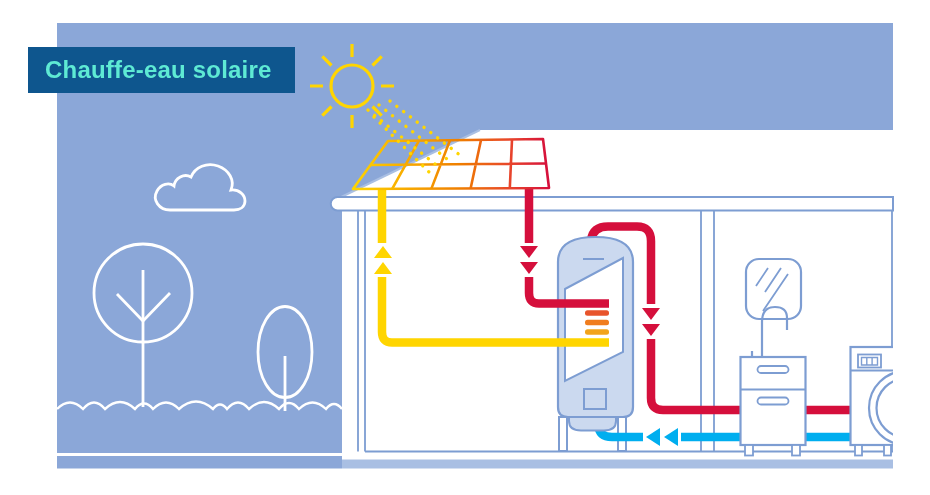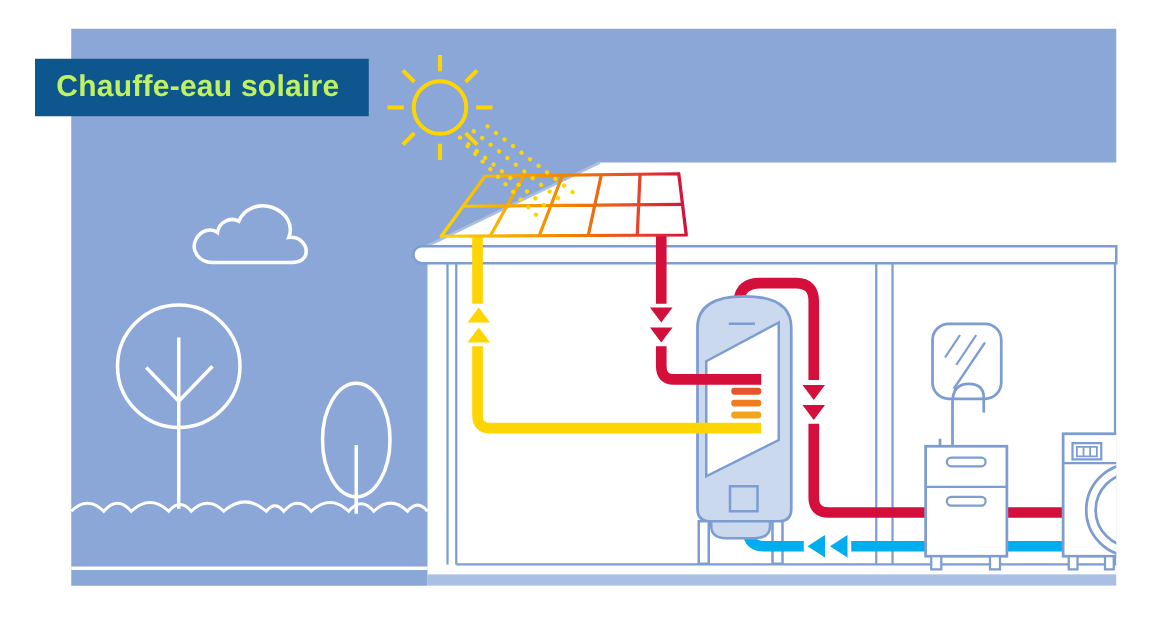--- a/index.html
+++ b/index.html
@@ -125,16 +125,16 @@
       <rect x="858" y="354.5" width="23" height="13" fill="#ffffff" stroke-width="1.8" stroke="#7D9DD2"></rect>
       <path d="M861.5,357.5 h16 v7.5 h-16 Z M866.8,357.5 V365 M872.1,357.5 V365" fill="none" stroke-width="1.4" stroke="#7D9DD2"></path>
       <circle cx="906" cy="408" r="37" fill="none" stroke-width="2.2" stroke="#7D9DD2"></circle>
       <circle cx="906" cy="408" r="29.5" fill="none" stroke-width="2.2" stroke="#7D9DD2"></circle>
       <rect x="855" y="445" width="7" height="10.5" fill="#ffffff" stroke-width="1.8" stroke="#7D9DD2"></rect>
       <rect x="884" y="445" width="7" height="10.5" fill="#ffffff" stroke-width="1.8" stroke="#7D9DD2"></rect>
     </g>
   </g>
 </svg>
 
-<div class="banner" style="background-color: rgb(14, 86, 142); color: #bef264;">
+<div class="banner" style="background-color: rgb(14, 86, 142); color: #5eead4;">
   <span>Chauffe-eau solaire</span>
 </div>
 </div>
 
 </body></html>

